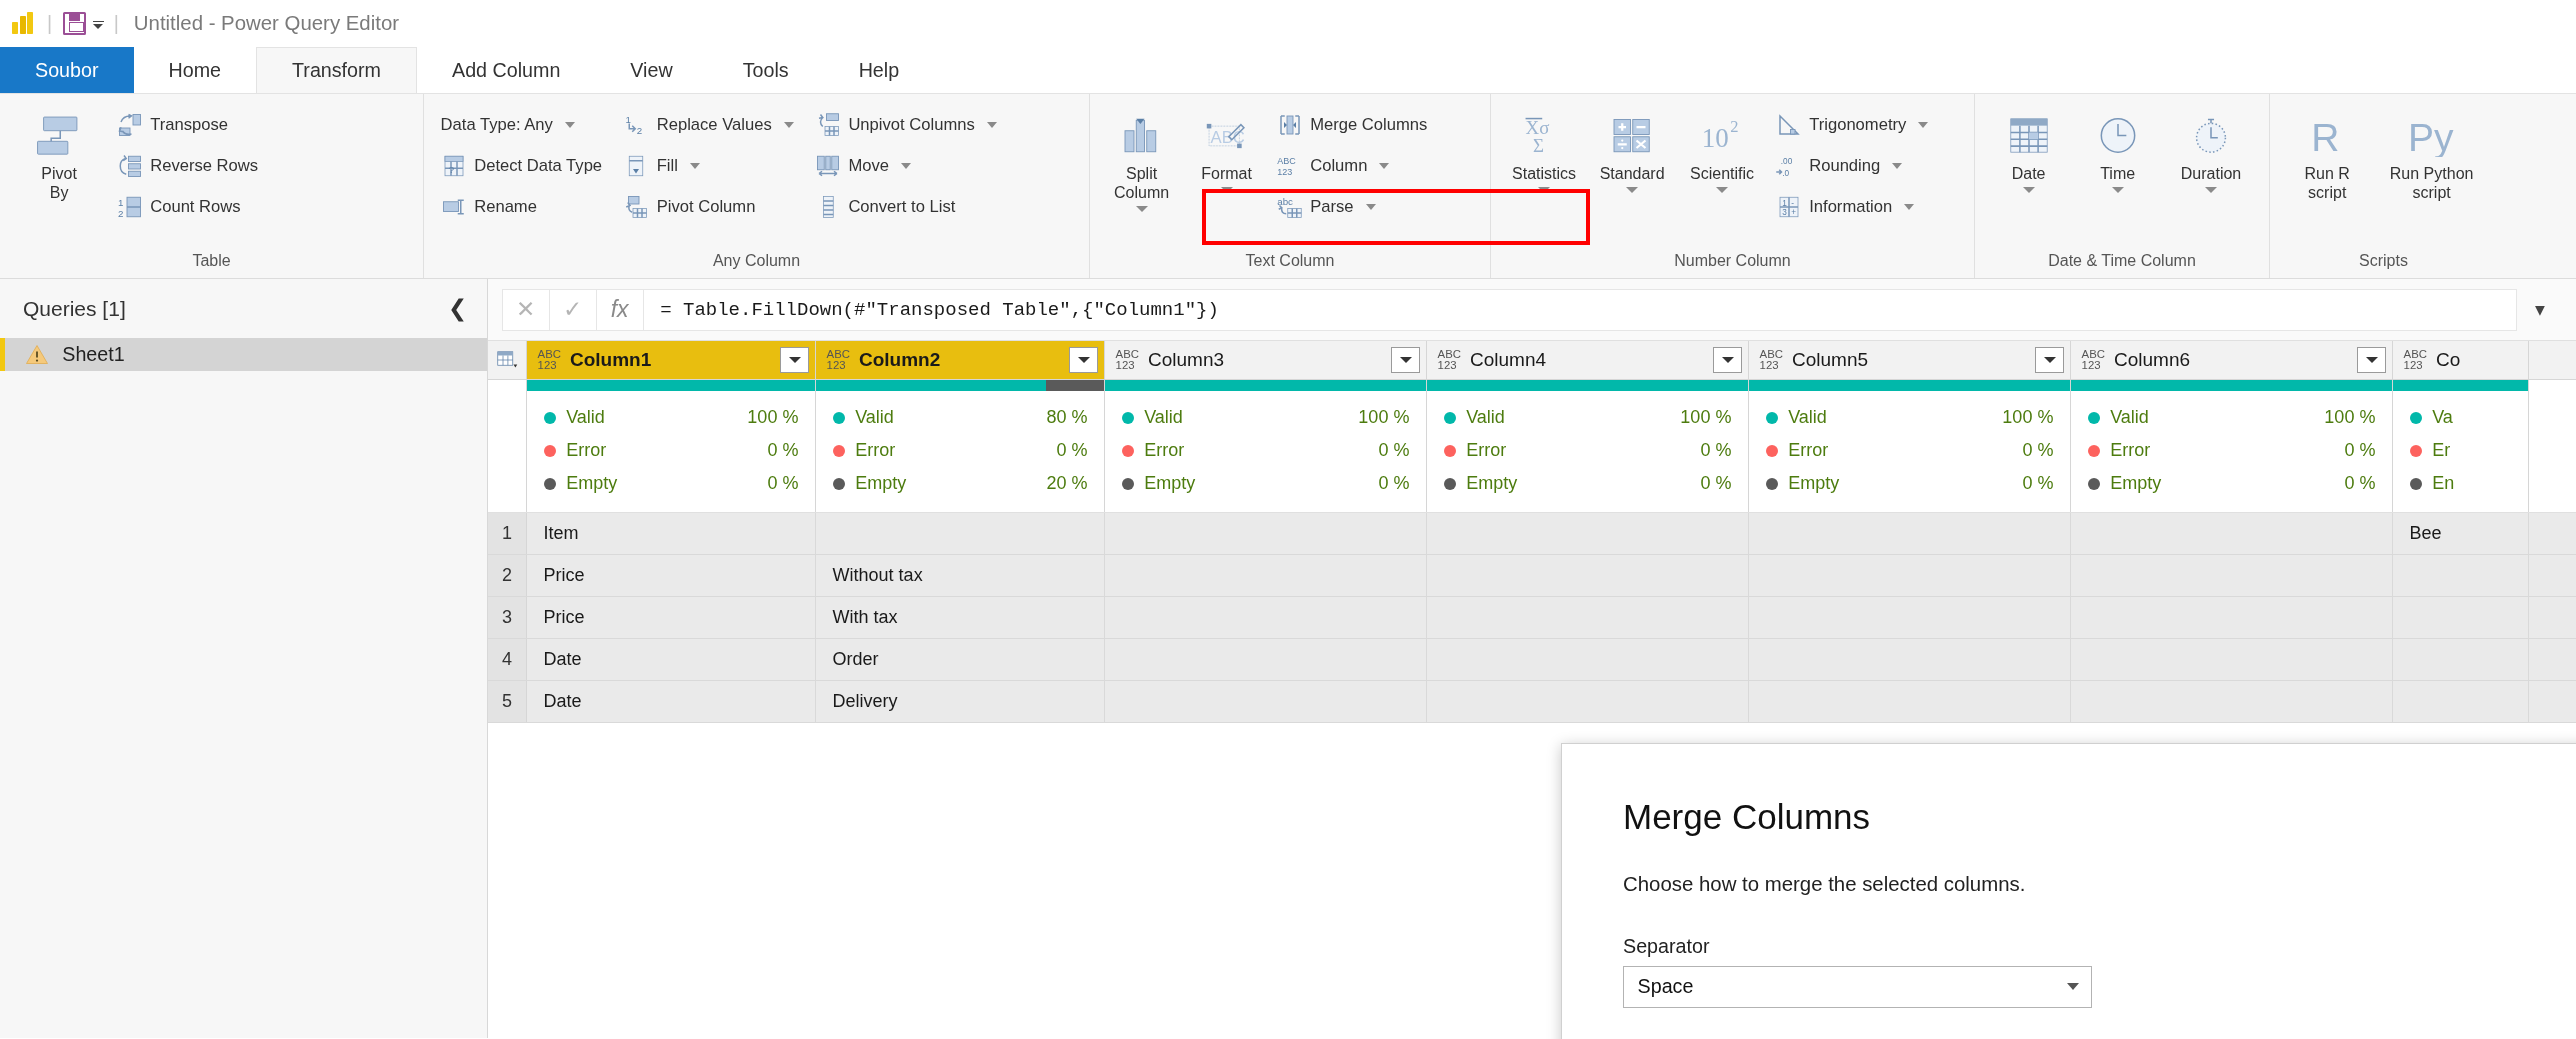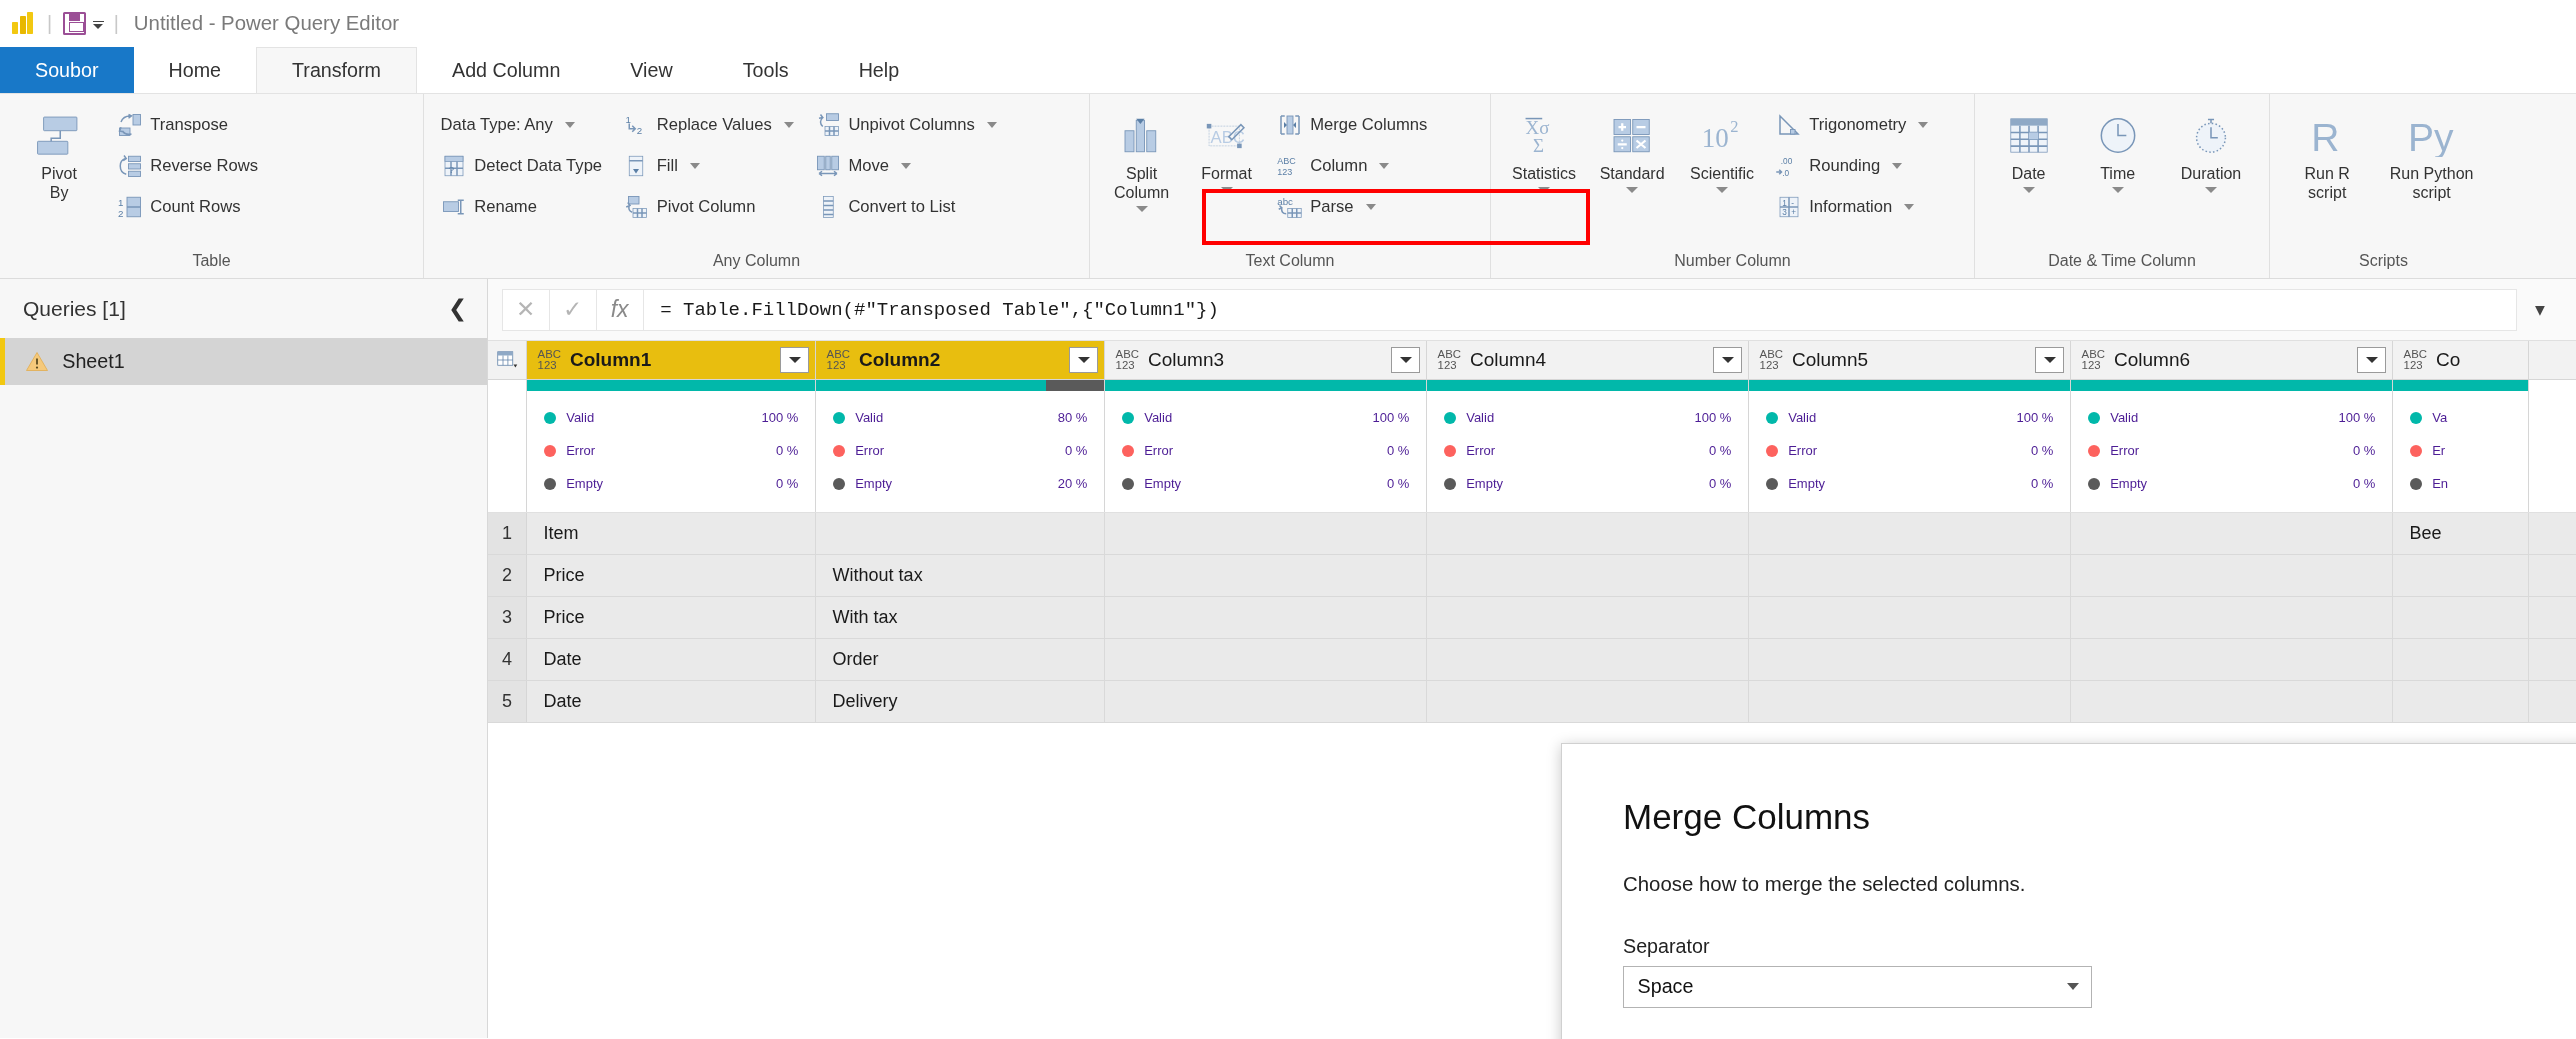--- a/index.html
+++ b/index.html
@@ -74,21 +74,21 @@
   
   .main { display:flex; height:calc(1039px - 47px - 47px - 186px); }
 
   .sidebar { width:488px; background:#f7f7f7; border-right:0.8px solid #d8d8d8; }
   .sidebar-head {
     height:59px; display:flex; align-items:center; justify-content:space-between;
     padding:0 19.7px 0 23px; font-size:21px; color:#333;
   }
   .collapse-chev { font-size:23px; color:#333; cursor:pointer; }
   .query-item {
-    height:47px; display:flex; align-items:center; gap:13.6px; padding-left:19.7px;
+    height:33px; display:flex; align-items:center; gap:13.6px; padding-left:19.7px;
     background:#d4d4d4; border-left:5.3px solid #F2C811; font-size:19.7px; color:#222;
   }
   .warn-tri { width:24px; height:21px; position:relative; flex:none; }
   .warn-tri svg { display:block; }
 
   .content { flex:1; display:flex; flex-direction:column; background:#fff; position:relative; }
 
   
   .formulabar { height:62px; display:flex; align-items:center; gap:0; padding:0 13.6px; background:#fafafa; border-bottom:0.8px solid #e0e0e0; }
   .fb-btn { width:47px; height:42px; display:flex; align-items:center; justify-content:center; font-size:23px; color:#b5b5b5; background:#fff; border:0.8px solid #e6e6e6; border-right:none; }
@@ -118,21 +118,21 @@
   }
   .filterbtn i { width:0;height:0;border-left:6px solid transparent;border-right:6px solid transparent;border-top:6.8px solid #333; }
 
   .qualrow { display:flex; height:10.6px; }
   .qualcell { border-right:0.8px solid #d6d6d6; display:flex; flex:none; }
   .qbar-valid { background:#01B8AA; height:100%; }
   .qbar-other { background:#5A5A5A; height:100%; }
 
   .statrow { display:flex; border-bottom:0.8px solid #e0e0e0; }
   .statcell { border-right:0.8px solid #d6d6d6; padding:10.6px 16.6px 12px 16.6px; flex:none; }
-  .statline { display:flex; align-items:center; font-size:13px; color:#4c1d95; height:33px; }
+  .statline { display:flex; align-items:center; font-size:18px; color:#4d7c0f; height:33px; }
   .dot { width:12px; height:12px; border-radius:50%; margin-right:10.6px; flex:none; }
   .statlabel { flex:1; }
   .statpct { text-align:right; }
 
   .drow { display:flex; height:42px; border-bottom:0.8px solid #d9d9d9; background:#eaeaea; }
   .rownum { width:39px; flex:none; border-right:0.8px solid #d6d6d6; background:#e3e3e3; display:flex; align-items:center; justify-content:center; font-size:18px; color:#333; }
   .dcell { border-right:0.8px solid #d9d9d9; display:flex; align-items:center; padding-left:16.6px; font-size:18px; color:#1a1a1a; flex:none; overflow:hidden; white-space:nowrap; }
 
   
   .dialog {

